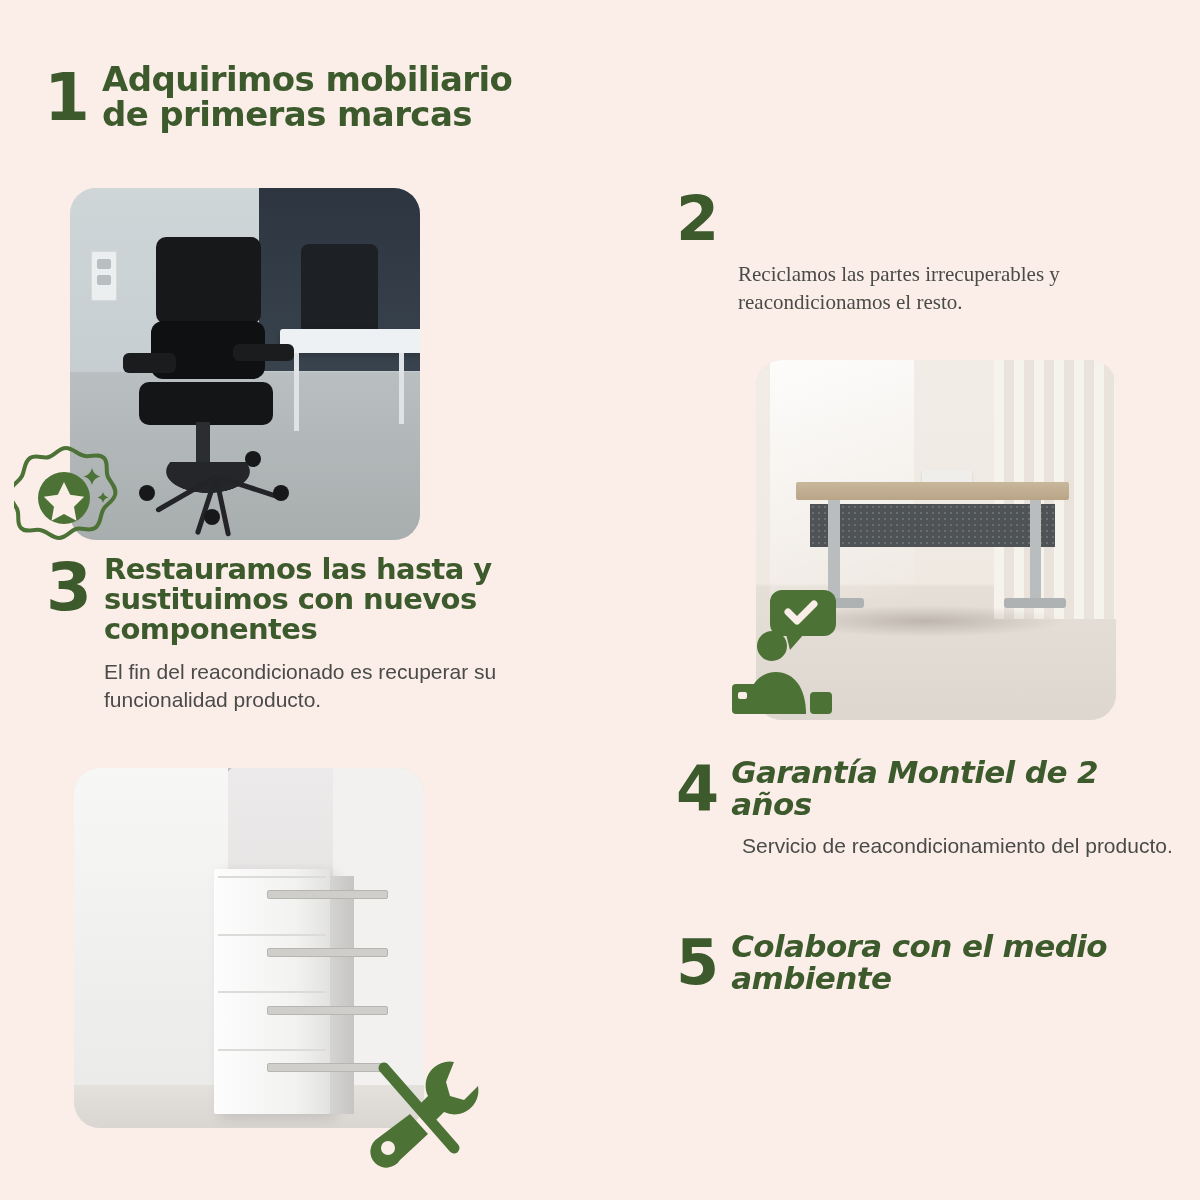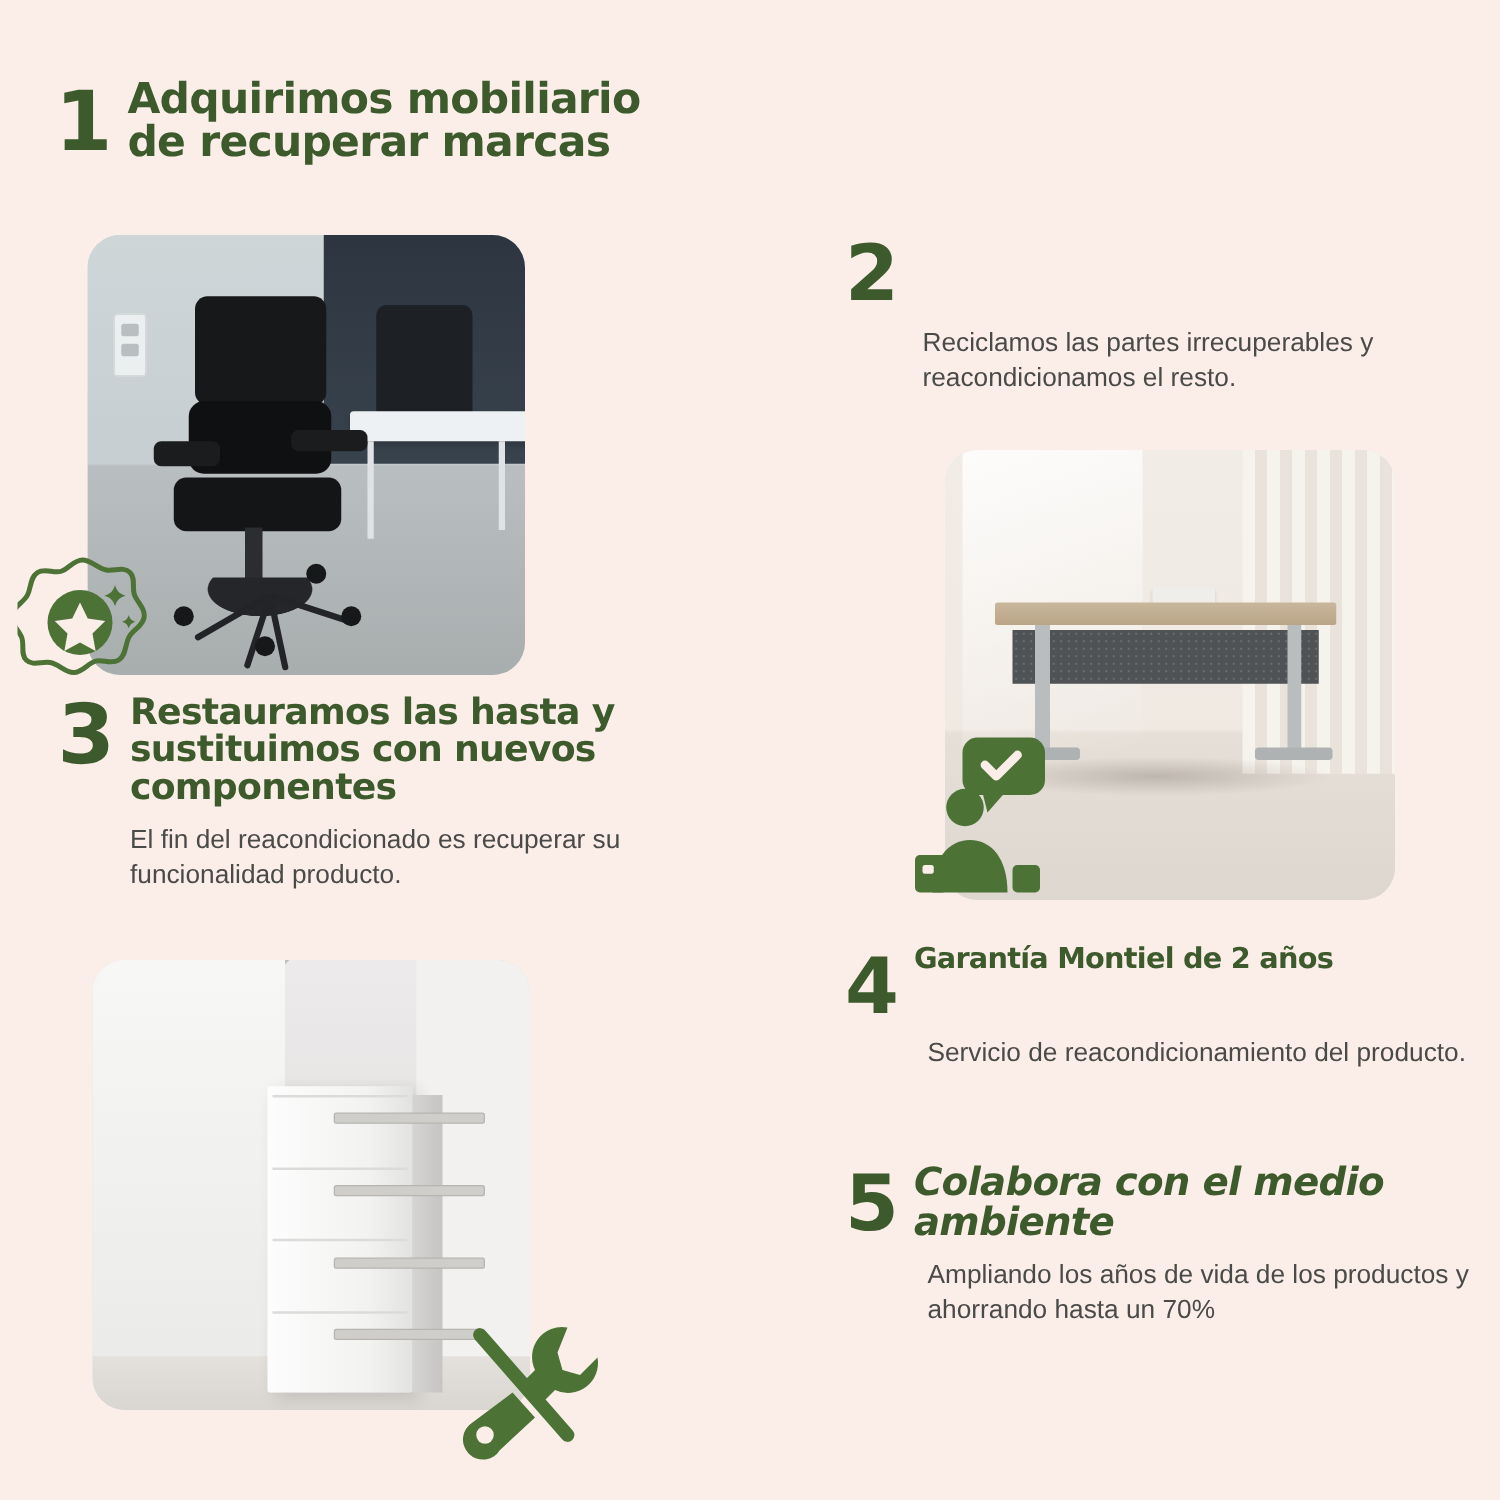--- a/index.html
+++ b/index.html
@@ -50,30 +50,30 @@
   }
 
   
   #step1 { left: 44px; top: 62px; width: 520px; }
   #step1 .step-num { font-size: 66px; margin-top: 6px; }
   #step1 .step-title { font-size: 34px; }
 
   #step2 { left: 676px; top: 186px; width: 500px; }
   #step2 .step-num { font-size: 62px; margin-top: 4px; }
   #step2 .step-title { font-size: 31px; }
-  #step2 .step-body { margin: 14px 0 0 62px; }
+  #step2 .step-body { margin: 14px 0 0 62px; font-family: Liberation Serif, serif; }
 
   #step3 { left: 46px; top: 554px; width: 500px; }
   #step3 .step-num { font-size: 66px; margin-top: 4px; }
   #step3 .step-title { font-size: 29px; }
   #step3 .step-body { margin: 14px 0 0 58px; }
 
   #step4 { left: 676px; top: 756px; width: 500px; }
   #step4 .step-num { font-size: 62px; margin-top: 4px; }
-  #step4 .step-title { font-size: 23px; }
+  #step4 .step-title { font-size: 31px; font-style: italic; }
   #step4 .step-body { margin: 12px 0 0 66px; }
 
   #step5 { left: 676px; top: 930px; width: 500px; }
   #step5 .step-num { font-size: 62px; margin-top: 4px; }
   #step5 .step-title { font-size: 31px; font-style: italic; }
   #step5 .step-body { margin: 12px 0 0 66px; }
 
   
   .photo {
     position: absolute;
@@ -259,21 +259,21 @@
   #badge-tools { left: 358px; top: 1046px; width: 130px; height: 124px; }
 </style>
 </head>
 <body>
 
 <div class="canvas">
 
   <div class="step" id="step1">
     <div class="step-head">
       <div class="step-num">1</div>
-      <div class="step-title">Adquirimos mobiliario de recuperar marcas</div>
+      <div class="step-title">Adquirimos mobiliario de primeras marcas</div>
     </div>
   </div>
 
   <div class="photo" id="photo-chair">
     <div class="chair-bg"></div>
     <div class="chair-wall-right"></div>
     <div class="chair-bg-chair"></div>
     <div class="chair-table"></div>
     <div class="chair-table-leg"></div>
     <div class="chair-table-leg2"></div>
@@ -383,16 +383,15 @@
       <div class="step-title">Garantía Montiel de 2 años</div>
     </div>
     <div class="step-body">Servicio de reacondicionamiento del producto.</div>
   </div>
 
   <div class="step" id="step5">
     <div class="step-head">
       <div class="step-num">5</div>
       <div class="step-title">Colabora con el medio ambiente</div>
     </div>
-    <div class="step-body">Ampliando los años de vida de los productos y ahorrando hasta un 70%</div>
   </div>
 
 </div>
 
 </body></html>

